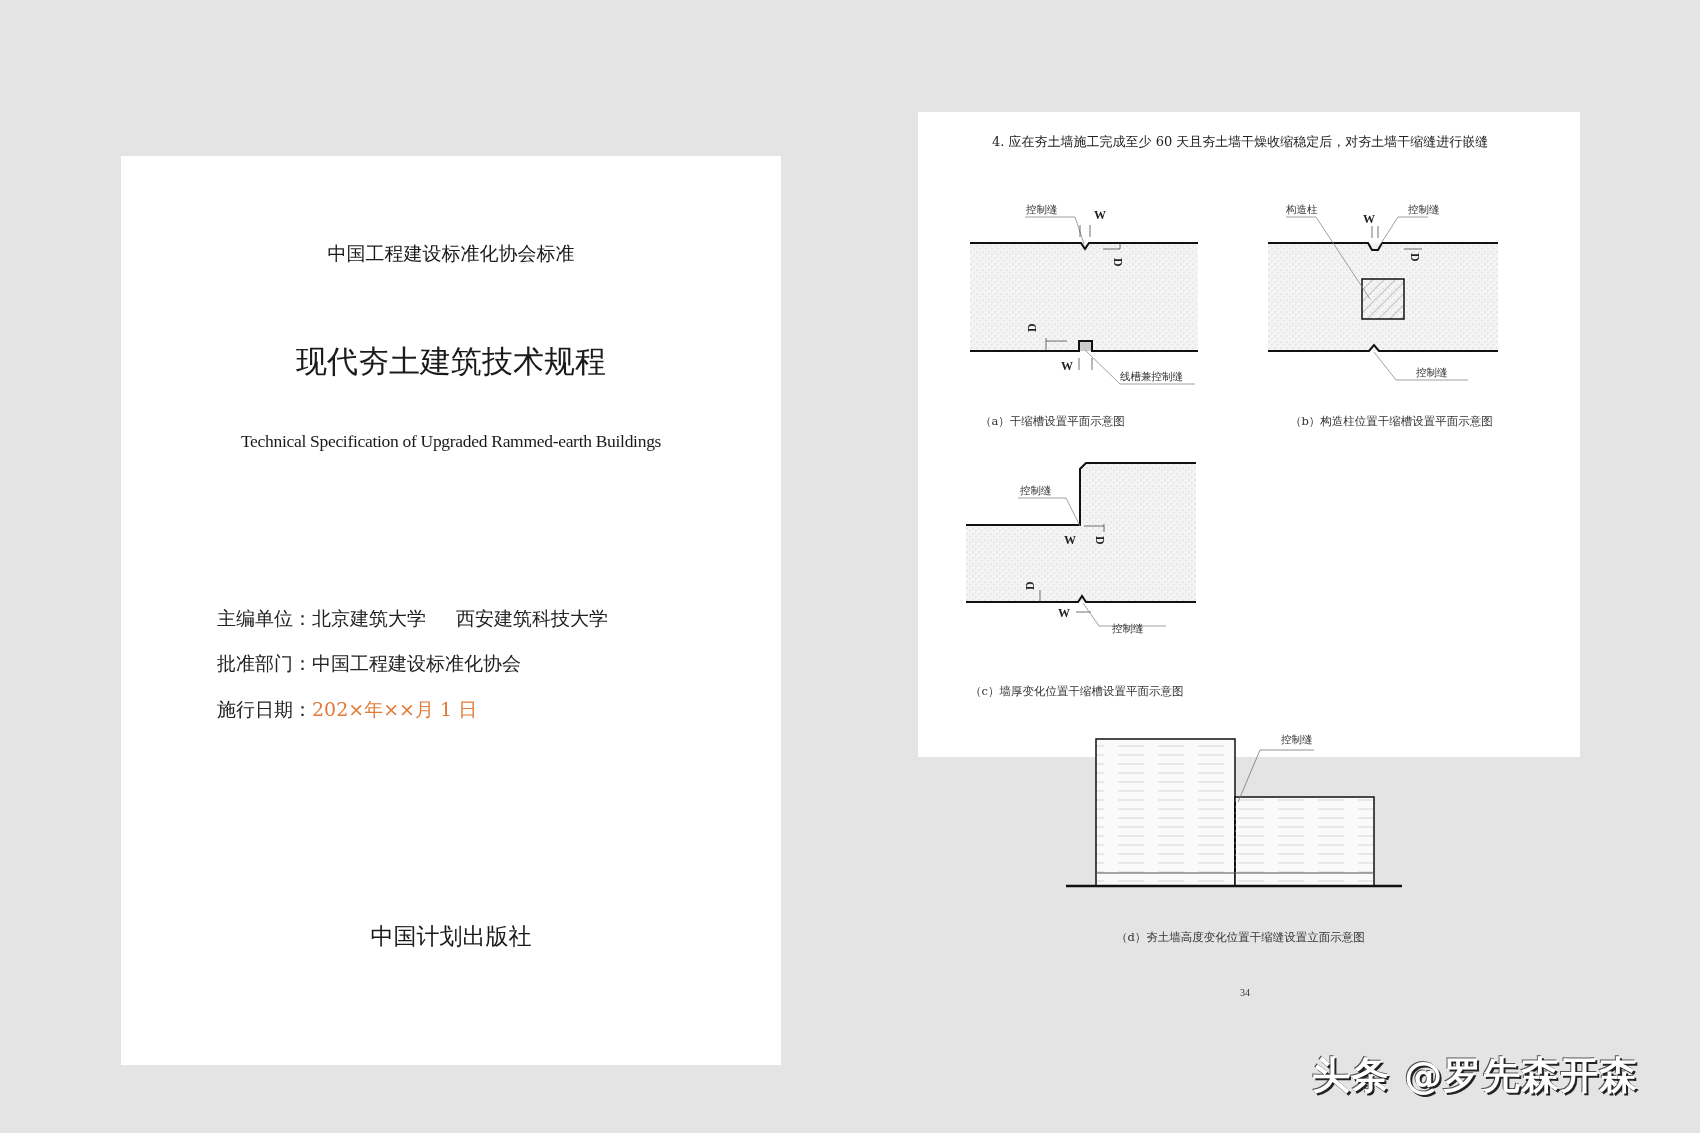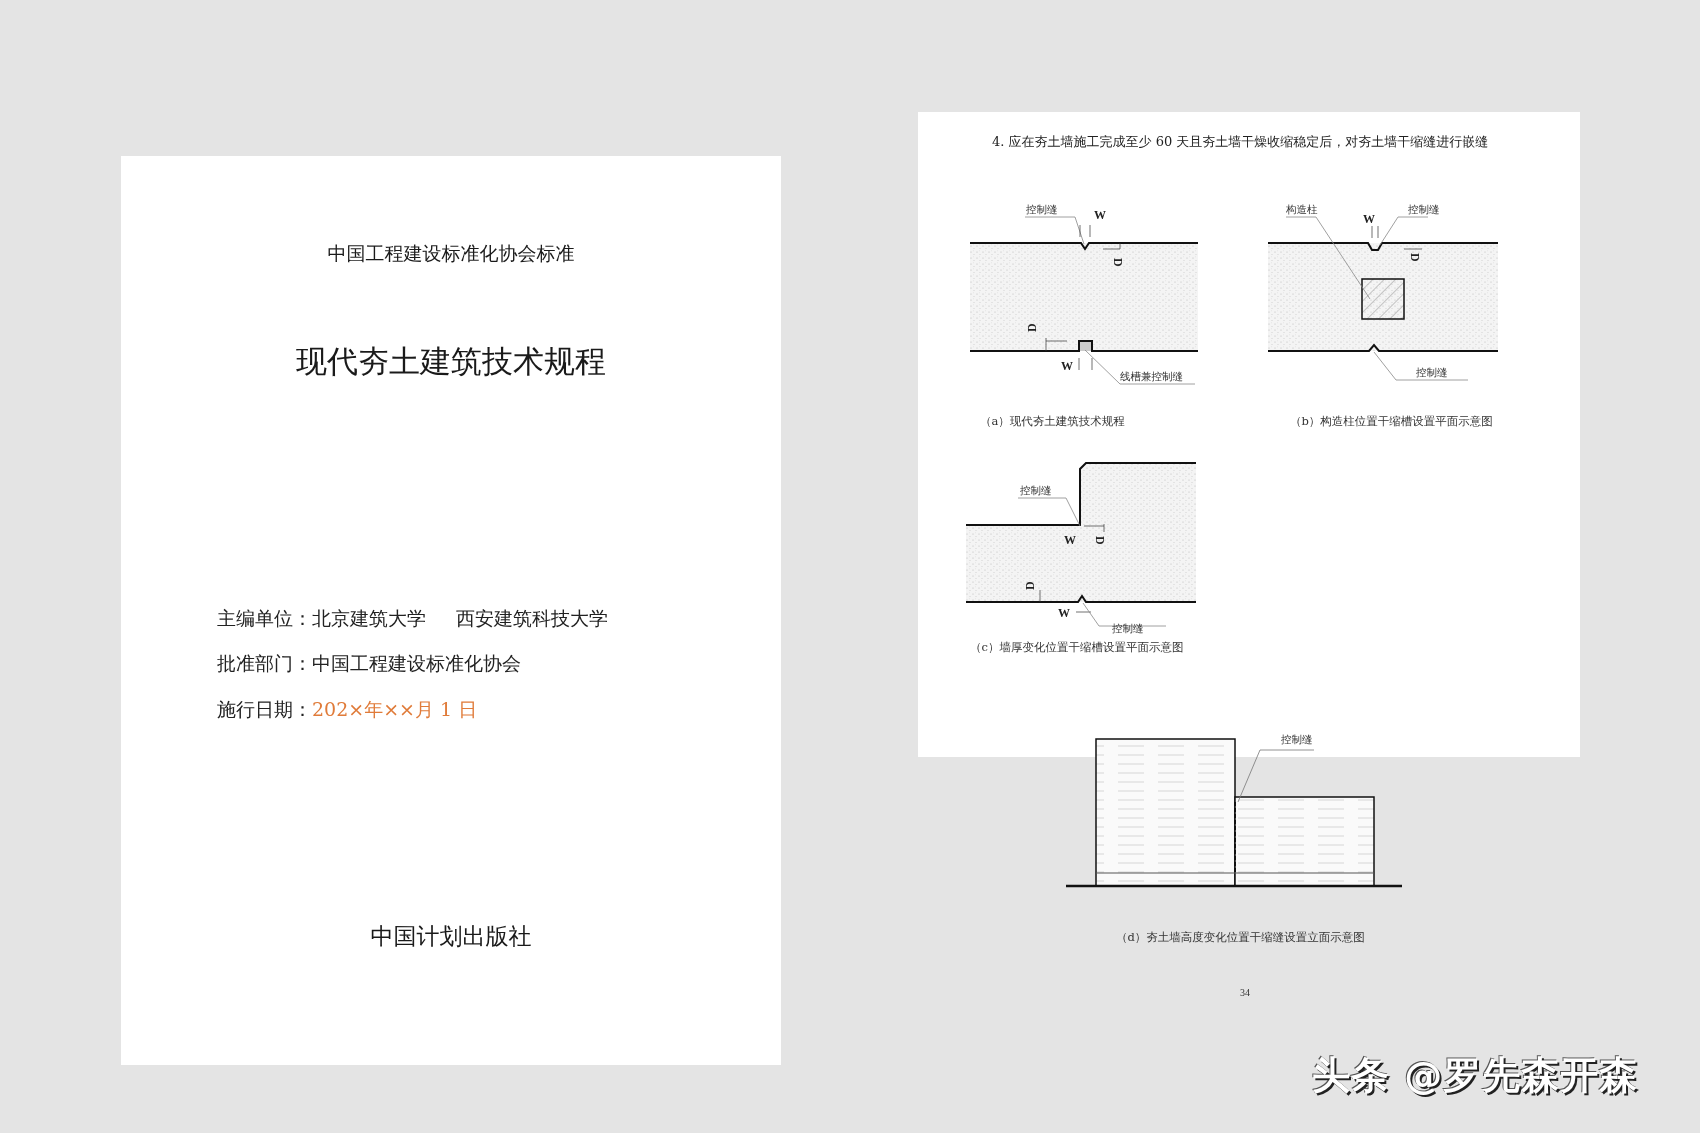--- a/index.html
+++ b/index.html
@@ -18,20 +18,21 @@
   .lbl{font-size:10.5px;fill:#333;font-family:"DejaVu Serif",serif;}
   .wd{font-size:12px;fill:#222;font-family:"Liberation Serif",serif;font-weight:bold;}
   #watermark{position:absolute;left:1312px;top:1050px;font-size:38px;font-family:"DejaVu Sans",sans-serif;font-weight:bold;color:#fff;text-shadow:2px 2px 0 #222,-1px -1px 0 #555;letter-spacing:1px;}
 </style>
 </head>
 <body>
 
 <div id="left-page" class="page">
   <div class="abs center sans" style="top:85px;font-size:19px;">中国工程建设标准化协会标准</div>
   <div class="abs center" style="top:185px;font-size:31px;font-family:'DejaVu Serif',serif;">现代夯土建筑技术规程</div>
+  <div class="abs center serif" style="top:275px;font-size:17.5px;letter-spacing:-0.3px;">Technical Specification of Upgraded Rammed-earth Buildings</div>
 
   <div class="info-row" style="top:450px;">
     <span>主编单位：</span><span>北京建筑大学</span><span style="display:inline-block;width:30px;"></span><span>西安建筑科技大学</span>
   </div>
   <div class="info-row" style="top:495px;">
     <span>批准部门：</span><span>中国工程建设标准化协会</span>
   </div>
   <div class="info-row" style="top:541px;">
     <span>施行日期：</span><span class="orange">202×年××月 1 日</span>
   </div>
@@ -131,20 +132,20 @@
       <rect x="317" y="685" width="139" height="89" fill="url(#layers)" stroke="#111" stroke-width="1.5"></rect>
       <line x1="178" y1="761" x2="456" y2="761" stroke="#555" stroke-width="1"></line>
       <line x1="317" y1="690" x2="317" y2="761" stroke="#111" stroke-width="2" stroke-dasharray="4,2"></line>
       <line x1="148" y1="774" x2="484" y2="774" stroke="#111" stroke-width="2.5"></line>
       <line x1="320" y1="690" x2="342" y2="638" stroke="#777" stroke-width="0.8"></line>
       <line x1="342" y1="638" x2="396" y2="638" stroke="#777" stroke-width="0.8"></line>
     </g>
     <text class="lbl" x="363" y="631">控制缝</text>
   </svg>
 
-  <div class="abs cap" style="left:62px;top:302px;">（a）现代夯土建筑技术规程</div>
+  <div class="abs cap" style="left:62px;top:302px;">（a）干缩槽设置平面示意图</div>
   <div class="abs cap" style="left:372px;top:302px;">（b）构造柱位置干缩槽设置平面示意图</div>
-  <div class="abs cap" style="left:52px;top:528px;text-align:right;">（c）墙厚变化位置干缩槽设置平面示意图</div>
+  <div class="abs cap" style="left:52px;top:572px;text-align:right;">（c）墙厚变化位置干缩槽设置平面示意图</div>
   <div class="abs cap" style="left:198px;top:818px;">（d）夯土墙高度变化位置干缩缝设置立面示意图</div>
   <div class="abs" style="left:322px;top:875px;font-size:10px;color:#333;font-family:'Liberation Serif',serif;">34</div>
 </div>
 
 <div id="watermark">头条 @罗先森开森</div>
 
 </body></html>

